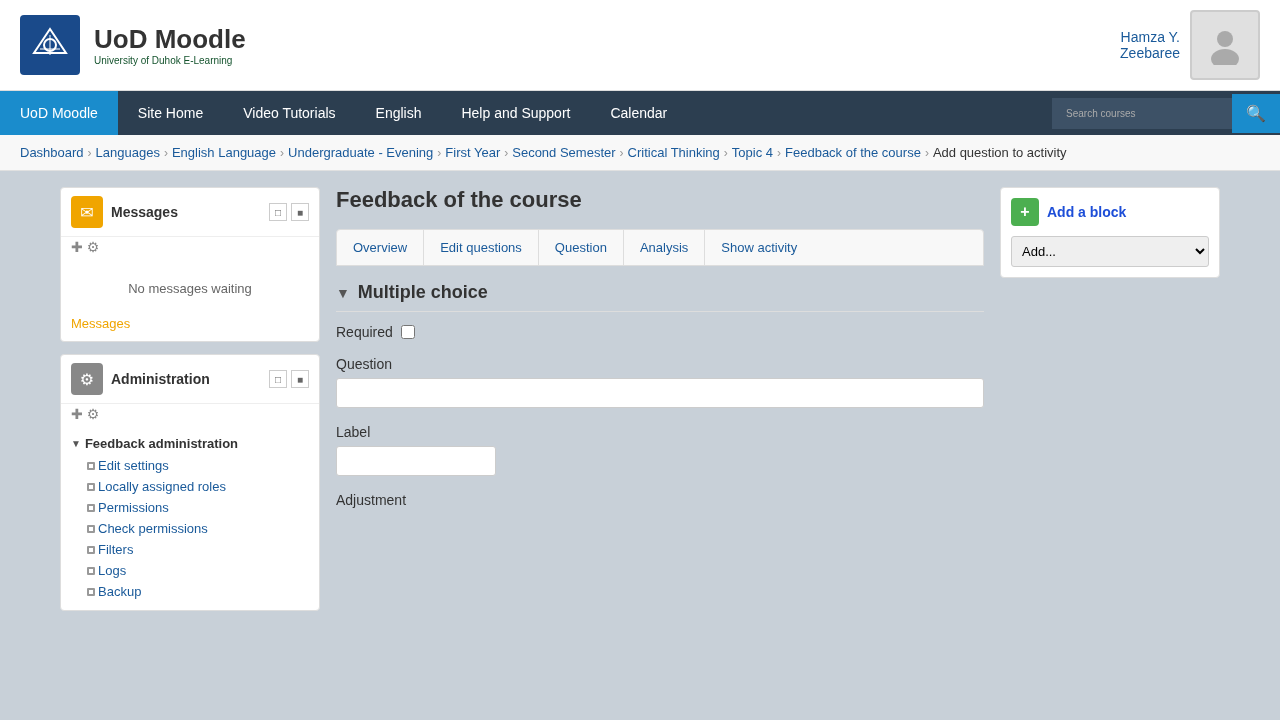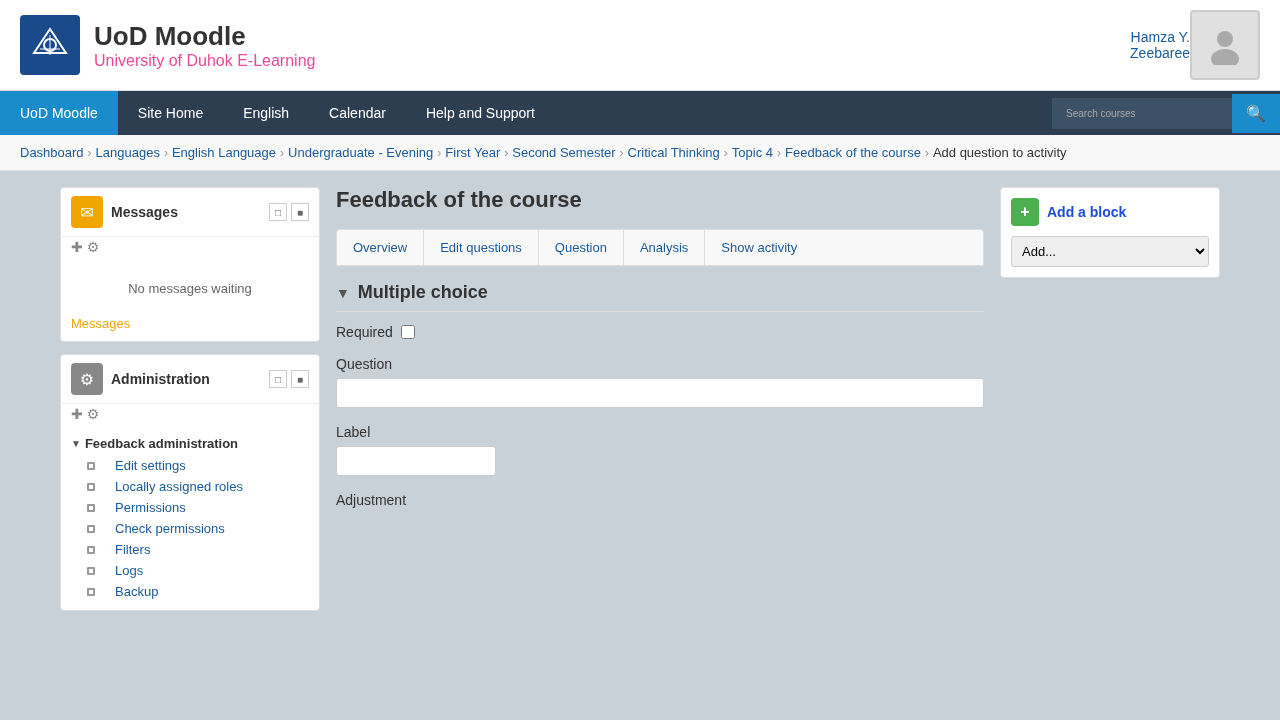--- a/index.html
+++ b/index.html
@@ -16,22 +16,22 @@
     }
     .header-left { display: flex; align-items: center; gap: 14px; }
     .logo-img {
       width: 60px; height: 60px;
       background: #1a4a8a;
       border-radius: 4px;
       display: flex; align-items: center; justify-content: center;
       color: white; font-size: 10px; text-align: center;
     }
     .logo-text h1 { font-size: 26px; font-weight: bold; color: #333; }
-    .logo-text p { font-size: 16px; color: #ec4899; }
-    .header-right { display: flex; align-items: center; }
+    .logo-text p { font-size: 10px; color: #14532d; }
+    .header-right { display: flex; align-items: center; gap: 10px; }
     .user-name { color: #1a5a9a; font-size: 14px; text-align: right; cursor: pointer; }
     .user-name span { display: block; }
     .avatar {
       width: 70px; height: 70px;
       background: #e0e0e0;
       border: 2px solid #ccc;
       border-radius: 4px;
       display: flex; align-items: center; justify-content: center;
       color: #aaa; font-size: 30px;
     }
@@ -173,21 +173,21 @@
       font-size: 13px;
       color: #333;
       font-weight: bold;
       margin-bottom: 4px;
     }
     .admin-section .arrow { color: #555; font-size: 10px; }
     .admin-items { padding-left: 16px; }
     .admin-item {
       display: flex;
       align-items: center;
-      gap: 20px;
+      gap: 3px;
       padding: 3px 0;
       font-size: 13px;
       color: #1a5a9a;
       cursor: pointer;
       text-decoration: none;
     }
     .admin-item-bullet {
       width: 8px; height: 8px;
       border: 2px solid #999;
       border-radius: 1px;
@@ -332,23 +332,24 @@
         <circle cx="20" cy="14" r="8"></circle>
         <ellipse cx="20" cy="34" rx="14" ry="10"></ellipse>
       </svg>
     </div>
   </div>
 </div>
 
 <nav class="nav-bar">
   <a class="active">UoD Moodle</a>
   <a>Site Home</a>
+  <a>Video Tutorials</a>
   <a>English</a>
+  <a>Help and Support</a>
   <a>Calendar</a>
-  <a>Help and Support</a>
   <div class="nav-search">
     <input type="text" class="nav-search-input" placeholder="Search courses" style="">
     <button class="nav-search-btn">🔍</button>
   </div>
 </nav>
 
 <div class="breadcrumb">
   <a>Dashboard</a>
   <span class="sep">›</span>
   <a>Languages</a>

